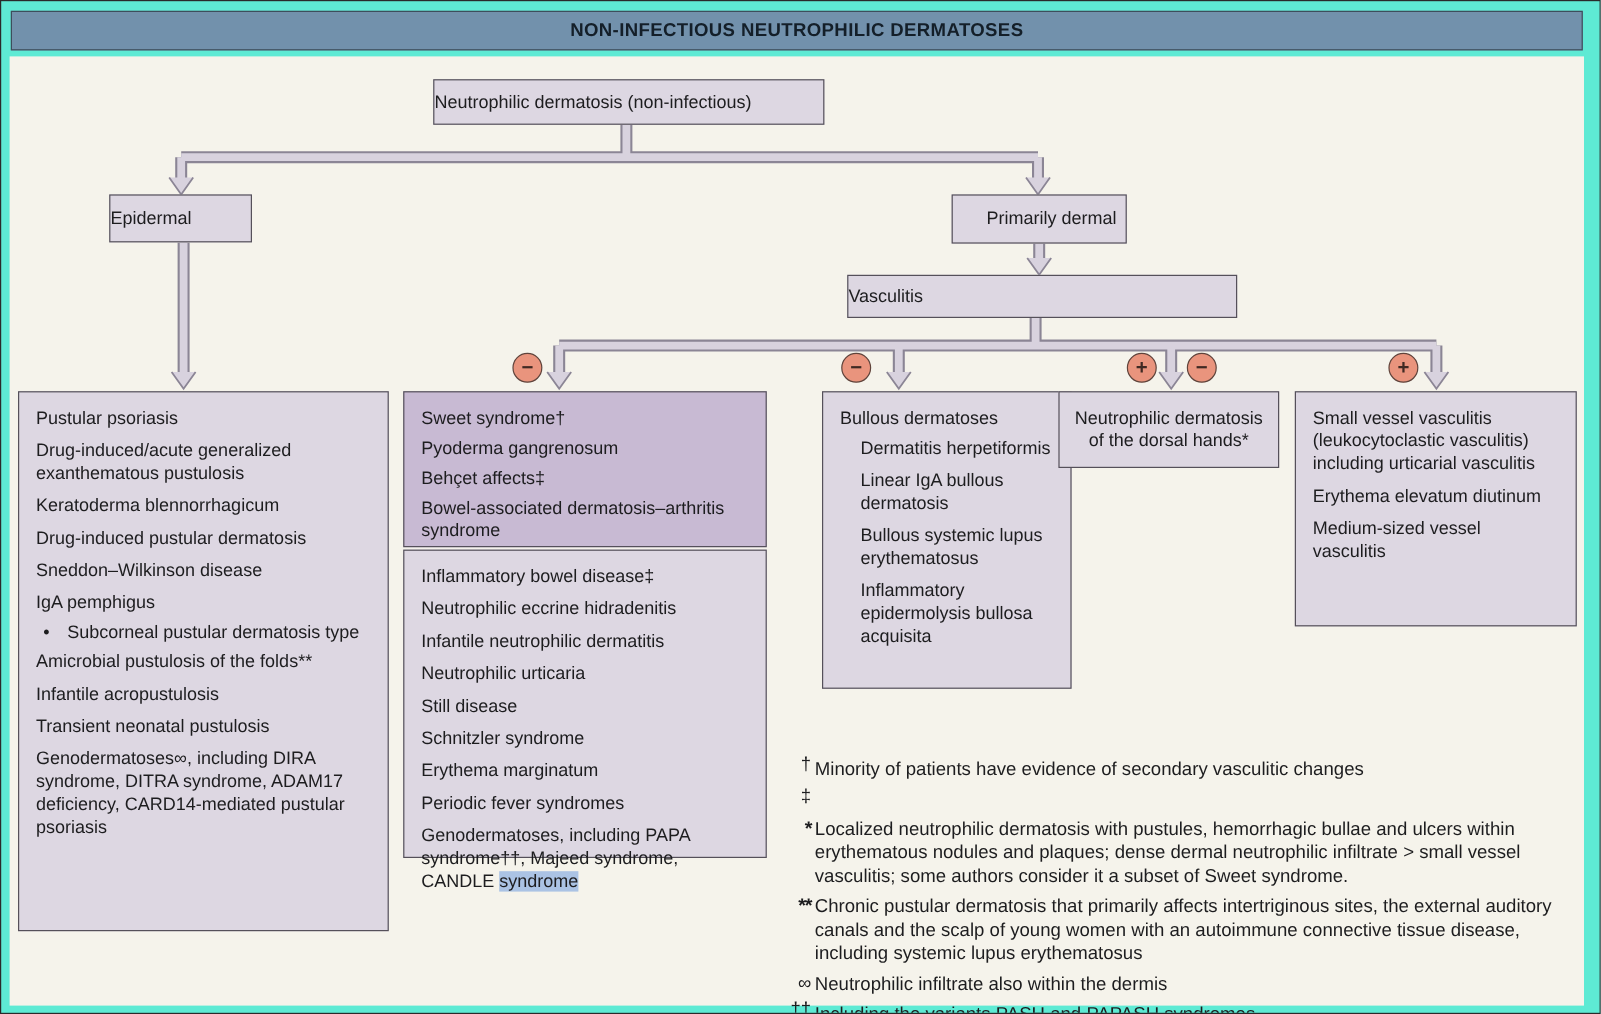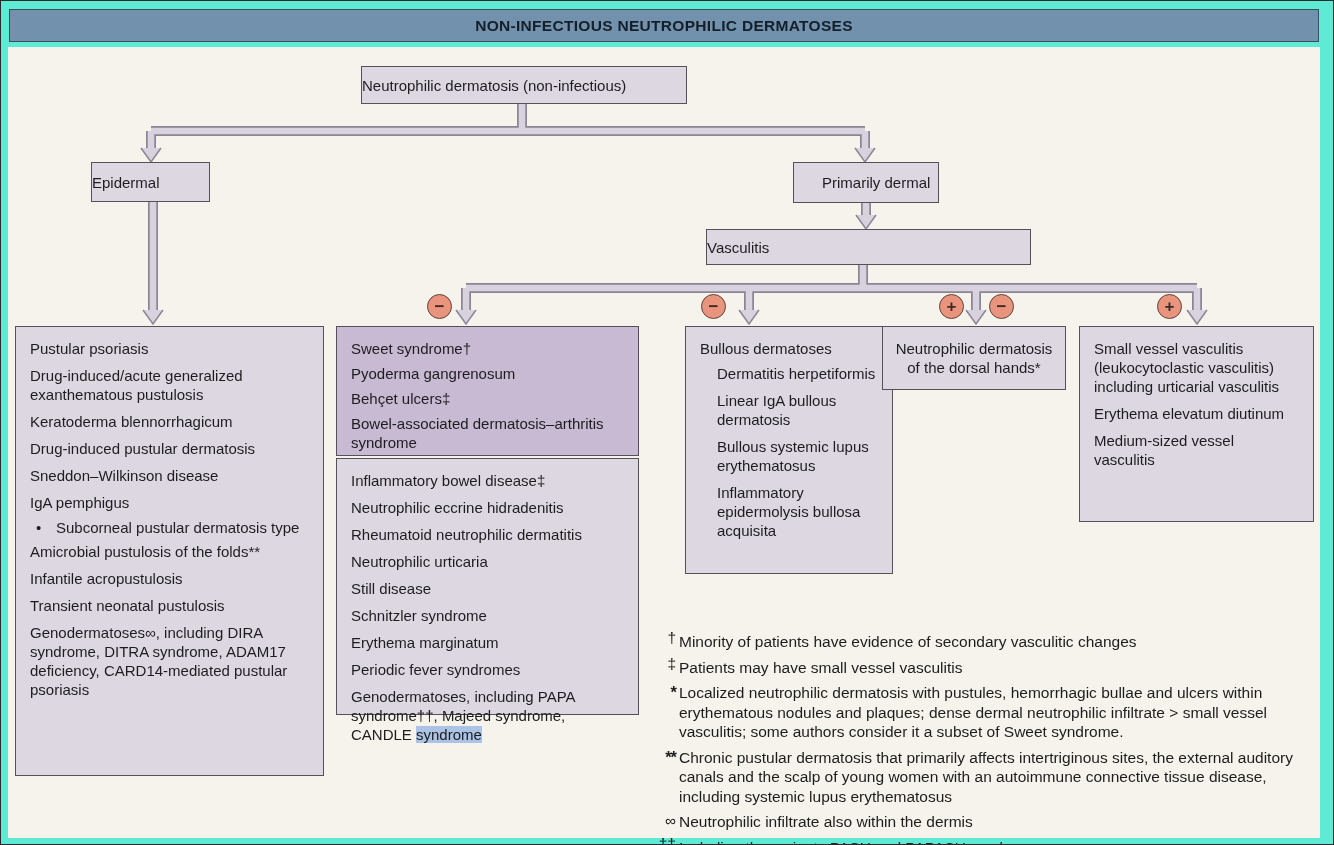--- a/index.html
+++ b/index.html
@@ -105,28 +105,28 @@
       <div class="item sub">Subcorneal pustular dermatosis type</div>
       <div class="item">Amicrobial pustulosis of the folds**</div>
       <div class="item">Infantile acropustulosis</div>
       <div class="item">Transient neonatal pustulosis</div>
       <div class="item">Genodermatoses∞, including DIRA syndrome, DITRA syndrome, ADAM17 deficiency, CARD14-mediated pustular psoriasis</div>
     </div>
 
     <div class="node listbox dark" style="left:328px;top:279px;width:303px;height:130px;">
       <div class="item tight">Sweet syndrome†</div>
       <div class="item tight">Pyoderma gangrenosum</div>
-      <div class="item tight">Behçet ulcers‡</div>
+      <div class="item tight">Behçet affects‡</div>
       <div class="item tight">Bowel-associated dermatosis–arthritis syndrome</div>
     </div>
 
     <div class="node listbox" style="left:328px;top:411px;width:303px;height:257px;">
       <div class="item">Inflammatory bowel disease‡</div>
       <div class="item">Neutrophilic eccrine hidradenitis</div>
-      <div class="item">Rheumatoid neutrophilic dermatitis</div>
+      <div class="item">Infantile neutrophilic dermatitis</div>
       <div class="item">Neutrophilic urticaria</div>
       <div class="item">Still disease</div>
       <div class="item">Schnitzler syndrome</div>
       <div class="item">Erythema marginatum</div>
       <div class="item">Periodic fever syndromes</div>
       <div class="item"><span>Genodermatoses, including PAPA syndrome††, Majeed syndrome, CANDLE </span><span class="hl">syndrome</span></div>
     </div>
 
     <div class="node listbox" style="left:641px;top:279px;width:208px;height:248px;margin-left:36px;">
       <div class="item tight">Bullous dermatoses</div>
@@ -146,21 +146,20 @@
       <div class="item">Medium-sized vessel vasculitis</div>
     </div>
 
     <div id="footnotes">
       <div class="fn-row">
         <span class="fn-marker raised">†</span>
         <span class="fn-text">Minority of patients have evidence of secondary vasculitic changes</span>
       </div>
       <div class="fn-row">
         <span class="fn-marker raised">‡</span>
-        <span class="fn-text">Patients may have small vessel vasculitis</span>
       </div>
       <div class="fn-row">
         <span class="fn-marker star">*</span>
         <span class="fn-text">Localized neutrophilic dermatosis with pustules, hemorrhagic bullae and ulcers within erythematous nodules and plaques; dense dermal neutrophilic infiltrate &gt; small vessel vasculitis; some authors consider it a subset of Sweet syndrome.</span>
       </div>
       <div class="fn-row">
         <span class="fn-marker star">**</span>
         <span class="fn-text">Chronic pustular dermatosis that primarily affects intertriginous sites, the external auditory canals and the scalp of young women with an autoimmune connective tissue disease, including systemic lupus erythematosus</span>
       </div>
       <div class="fn-row">

